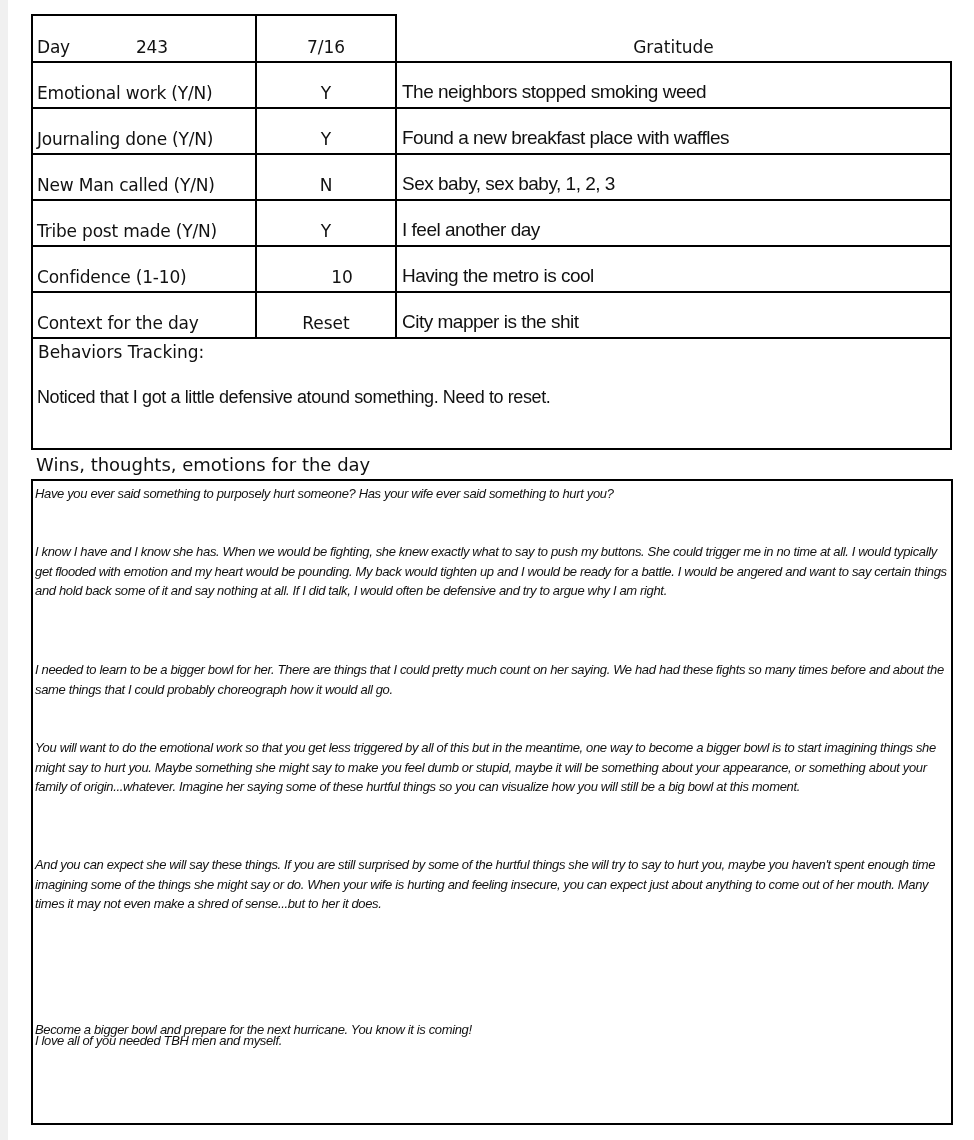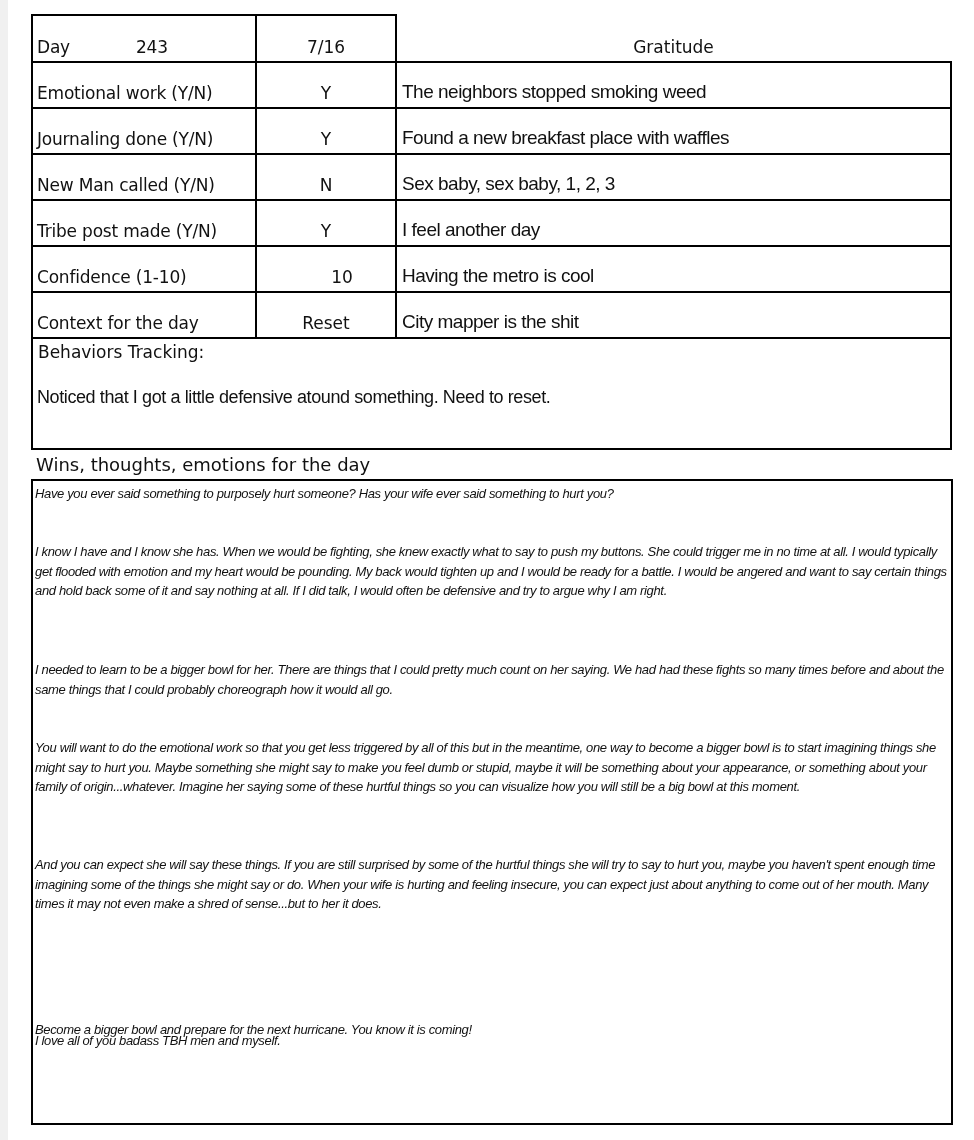--- a/index.html
+++ b/index.html
@@ -79,13 +79,13 @@
 
 <div class="sect-title" style="left:36px; top:454px; font-size:18px;">Wins, thoughts, emotions for the day</div>
 <div class="box" style="left:31px; top:479px; width:922px; height:646px;"></div>
 
 <p class="para" style="top:484px;">Have you ever said something to purposely hurt someone?  Has your wife ever said something to hurt you?</p>
 <p class="para" style="top:542px;">I know I have and I know she has.  When we would be fighting, she knew exactly what to say to push my buttons.  She could trigger me in no time at all.  I would typically get flooded with emotion and my heart would be pounding.  My back would tighten up and I would be ready for a battle.  I would be angered and want to say certain things and hold back some of it and say nothing at all.  If I did talk, I would often be defensive and try to argue why I am right.</p>
 <p class="para" style="top:660px;">I needed to learn to be a bigger bowl for her.  There are things that I could pretty much count on her saying.  We had had these fights so many times before and about the same things that I could probably choreograph how it would all go.</p>
 <p class="para" style="top:738px;">You will want to do the emotional work so that you get less triggered by all of this but in the meantime, one way to become a bigger bowl is to start imagining things she might say to hurt you.  Maybe something she might say to make you feel dumb or stupid, maybe it will be something about your appearance, or something about your family of origin...whatever.  Imagine her saying some of these hurtful things so you can visualize how you will still be a big bowl at this moment.</p>
 <p class="para" style="top:855px;">And you can expect she will say these things.  If you are still surprised by some of the hurtful things she will try to say to hurt you, maybe you haven't spent enough time imagining some of the things she might say or do.  When your wife is hurting and feeling insecure, you can expect just about anything to come out of her mouth.  Many times it may not even make a shred of sense...but to her it does.</p>
 <p class="para" style="top:1020px;">Become a bigger bowl and prepare for the next hurricane.  You know it is coming!</p>
-<p class="para" style="top:1031px;">I love all of you badass TBH men and myself.</p>
+<p class="para" style="top:1031px;">I love all of you needed TBH men and myself.</p>
 
 </body></html>

